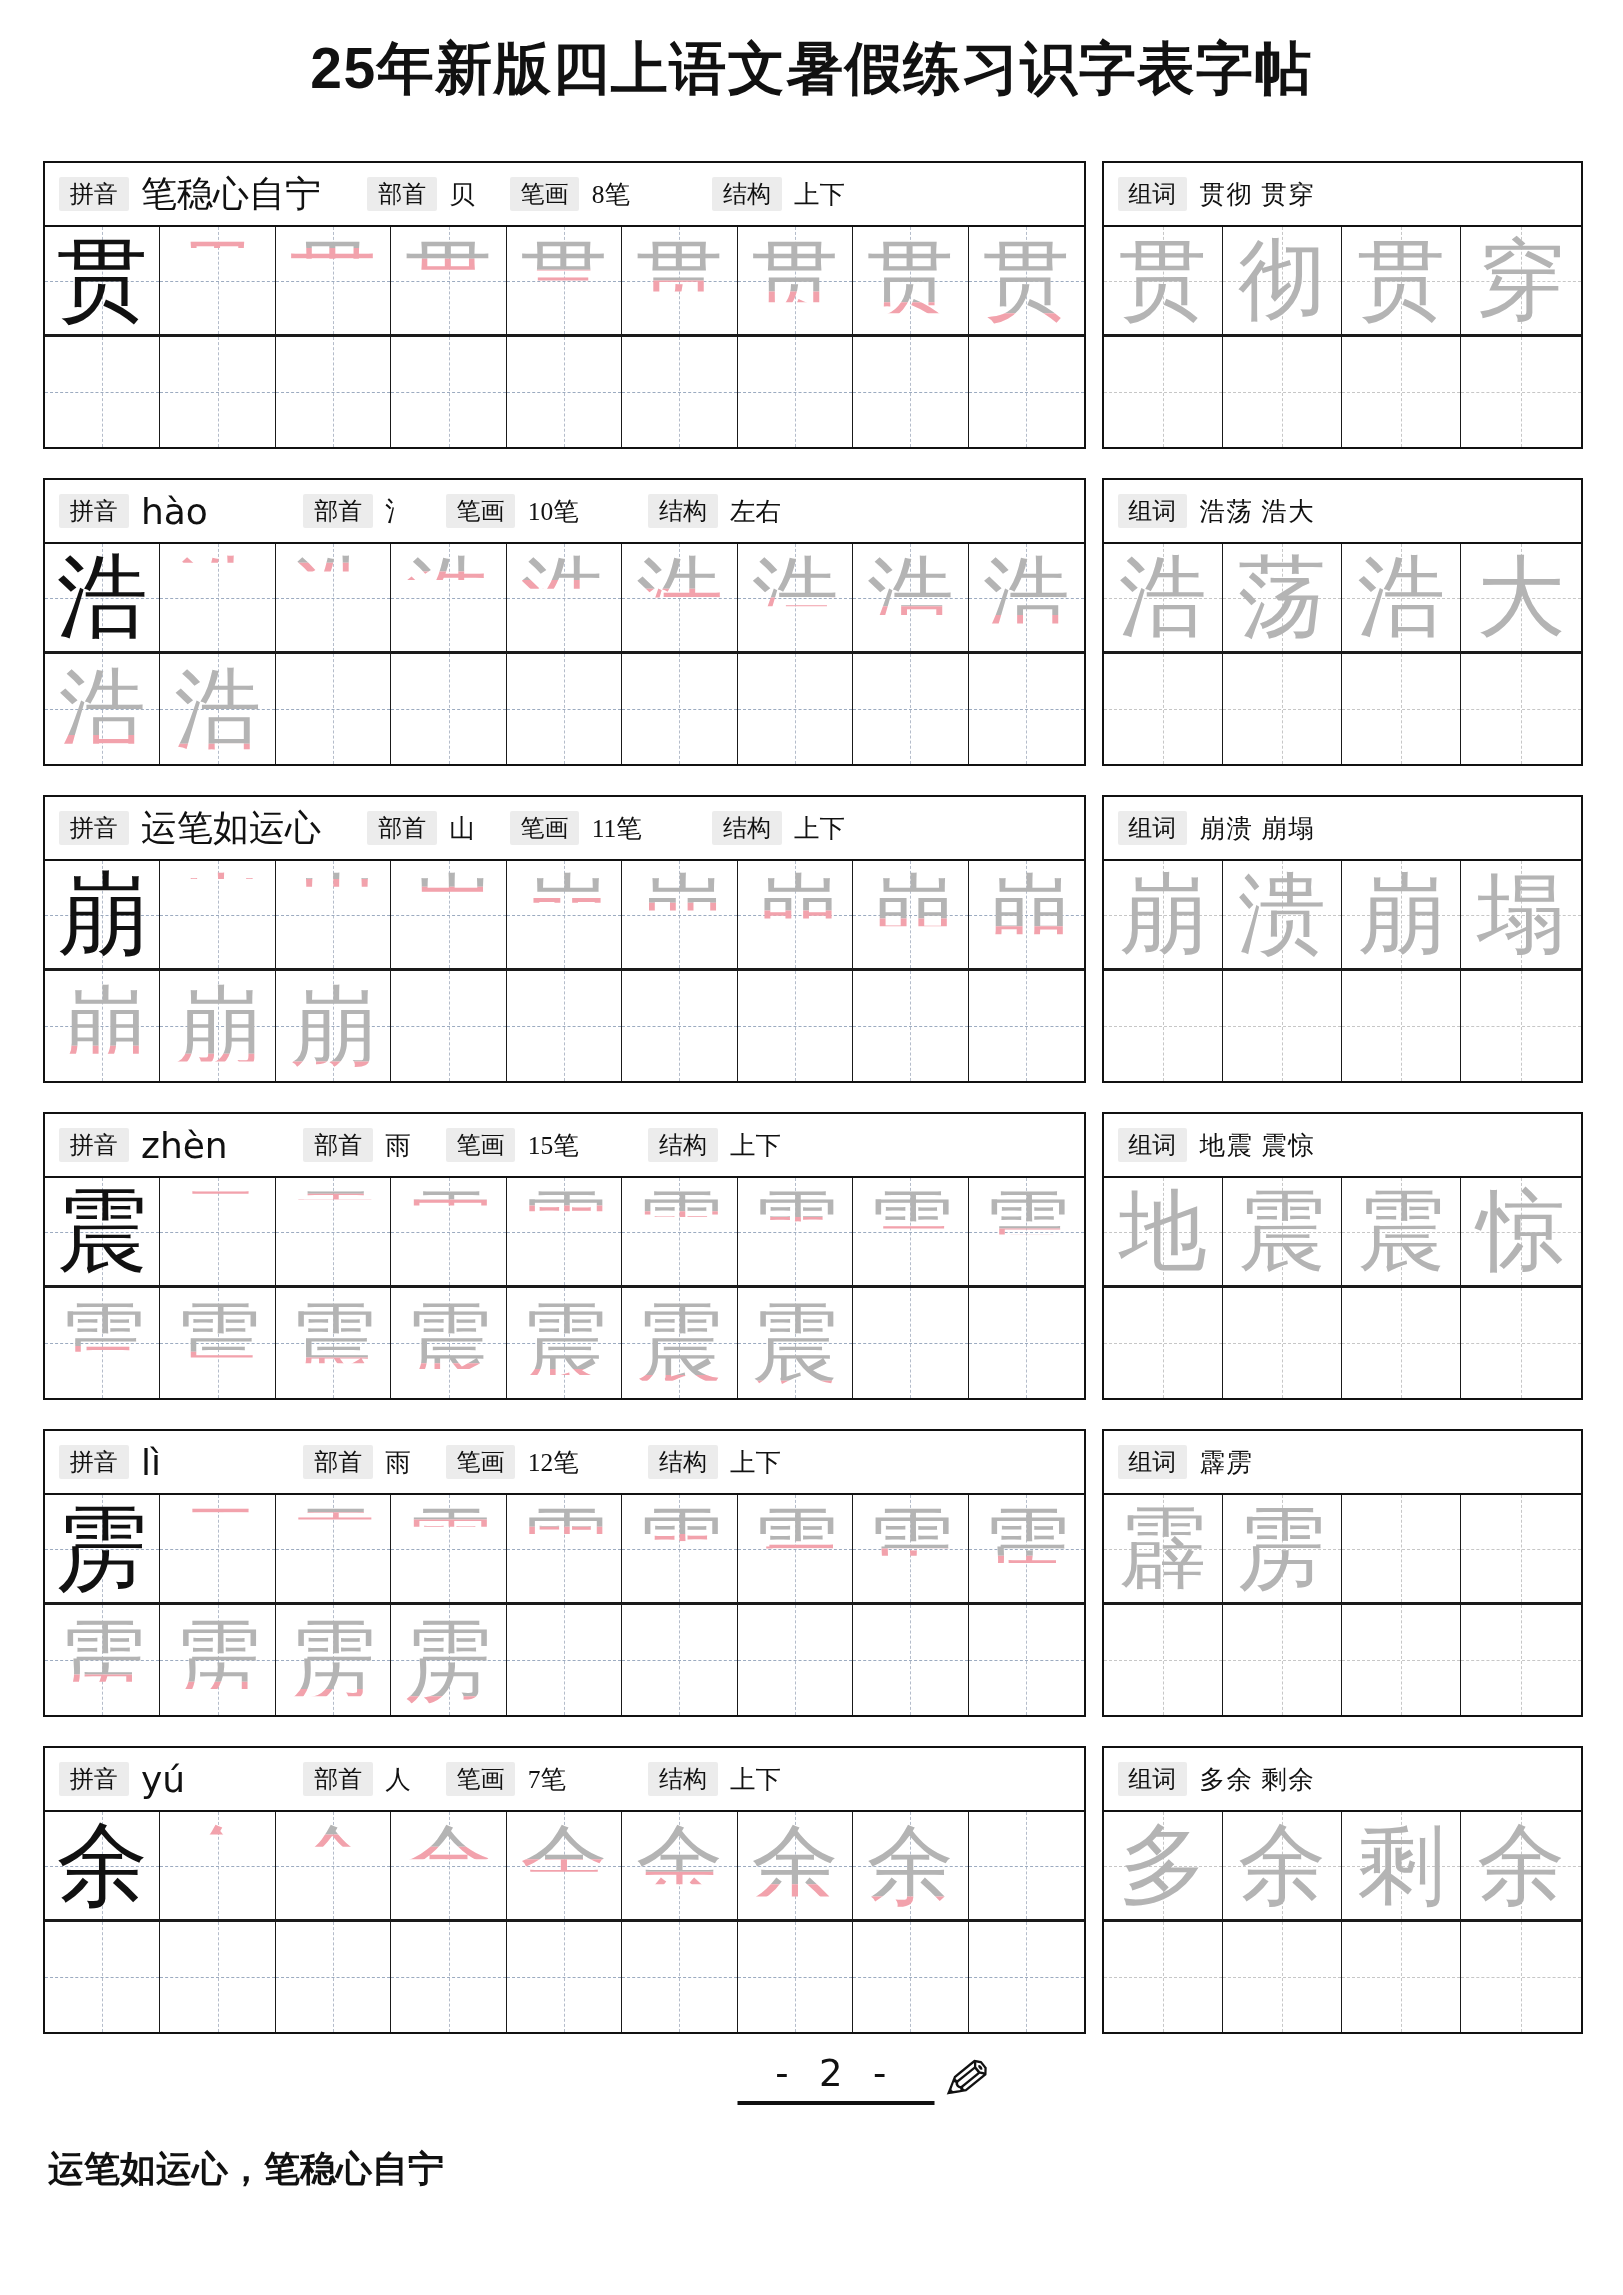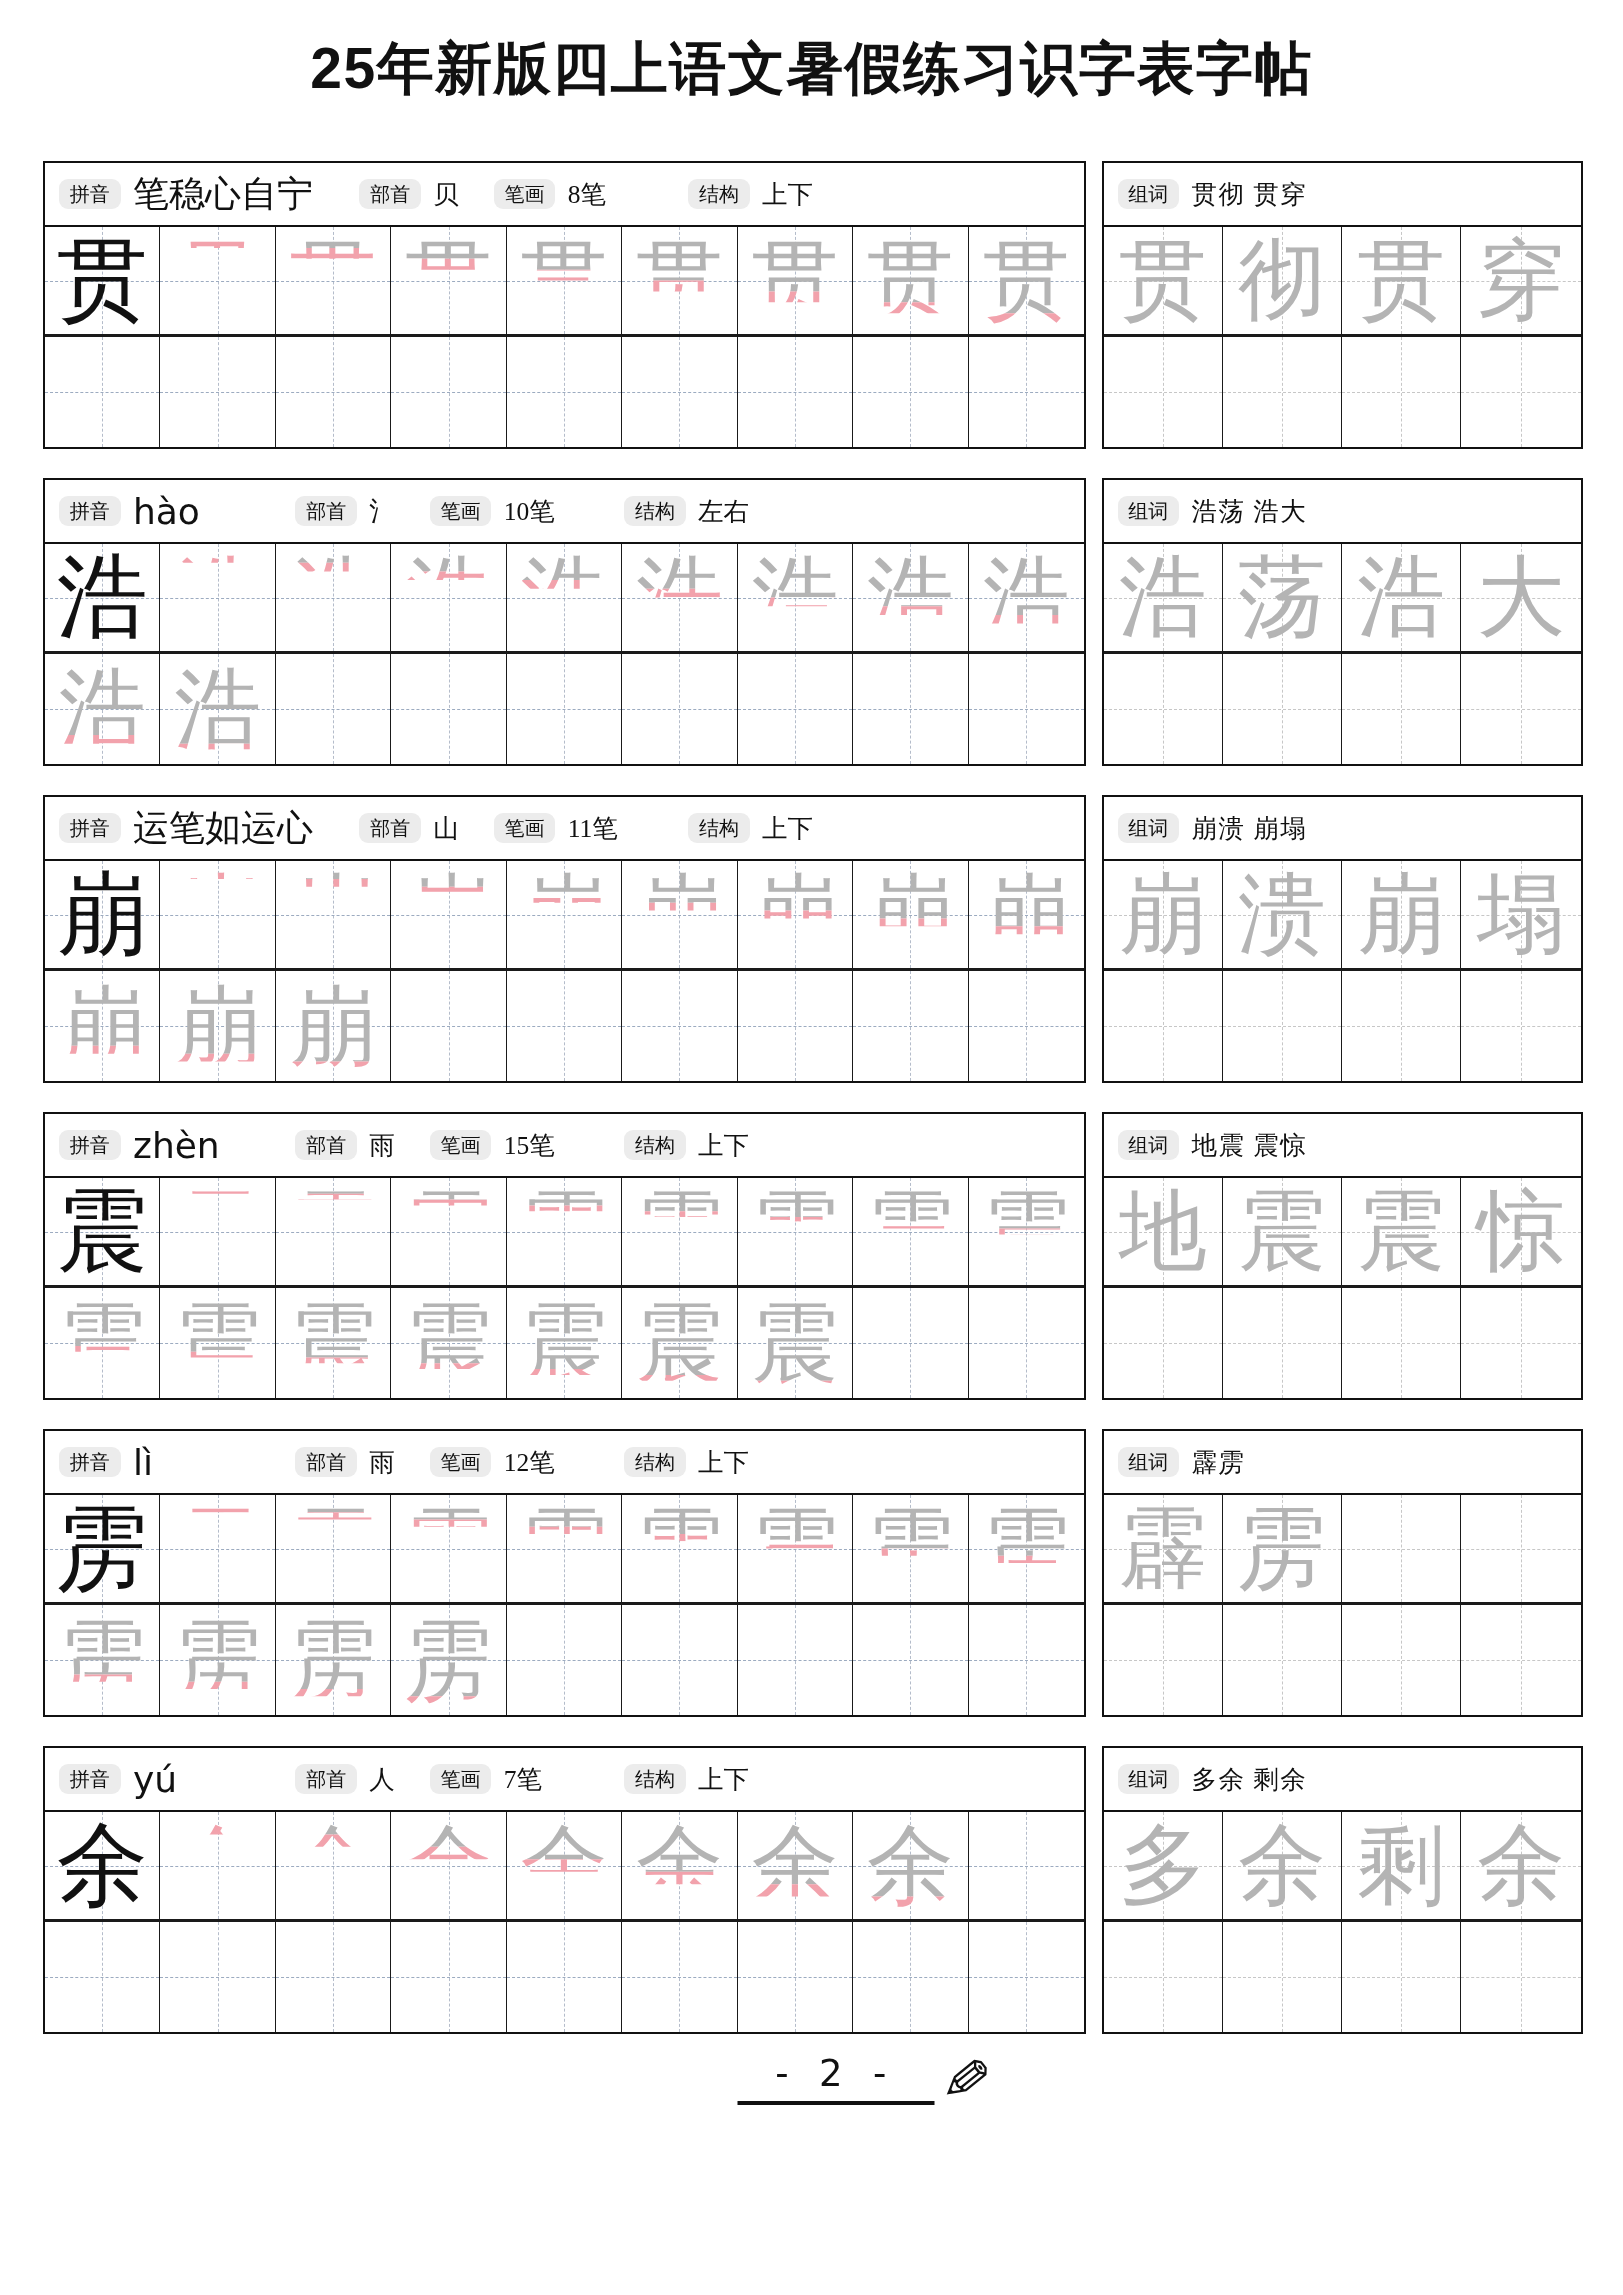--- a/index.html
+++ b/index.html
@@ -14,21 +14,21 @@
   .dl-name{margin-left:32px;}
   .name-underline{width:224px;border-bottom:4.6px solid #111;height:4.6px;align-self:flex-end;margin-left:6.2px;}
 
   
   .sections{margin-top:53px;}
   .char-section{display:flex;gap:15.5px;margin:0 0 29px 43px;}
   .left-block{width:1043px;border:2.3px solid #111;box-sizing:border-box;background:#fff;}
   .right-block{width:481px;border:2.3px solid #111;box-sizing:border-box;background:#fff;}
   .block-header{height:62px;border-bottom:2.3px solid #111;display:flex;align-items:center;
                 padding-left:14px;gap:12.4px;}
-  .chip{background:#ececec;border-radius:9px;padding:5.4px 10.8px;font-size:20px;line-height:1;white-space:nowrap;}
+  .chip{background:#ececec;border-radius:2px;padding:5.4px 10.8px;font-size:24px;line-height:1;white-space:nowrap;}
   .chip.gap{margin-left:34px;}
   .pinyin-val{font-family:"DejaVu Sans",sans-serif;font-size:36px;min-width:116px;}
   .hval{font-size:25.5px;}
   .hval.radical{min-width:48px;}
   .hval.strokes{min-width:74px;}
   .words-line{font-size:25.5px;letter-spacing:1.5px;}
 
   .grid{display:grid;}
   .main-grid{grid-template-columns:repeat(9,1fr);grid-template-rows:110px 110px;}
   .word-grid{grid-template-columns:repeat(4,1fr);grid-template-rows:110px 110px;}
@@ -806,15 +806,16 @@
   </div>
 
   <div class="footer-line">
     <div class="pagenum-wrap">
       <div class="pagenum">- 2 -</div>
       <div class="pnline"></div>
       <span class="pencil">✎</span>
     </div>
   </div>
 
+  <div class="motto">运笔如运心，笔稳心自宁</div>
 
 </div>
 
 
 </body></html>

